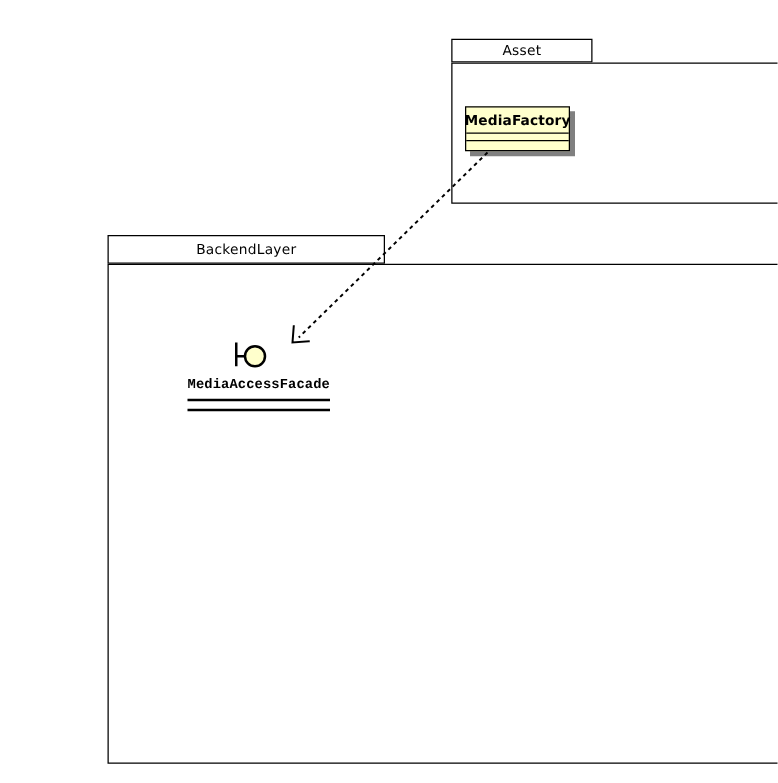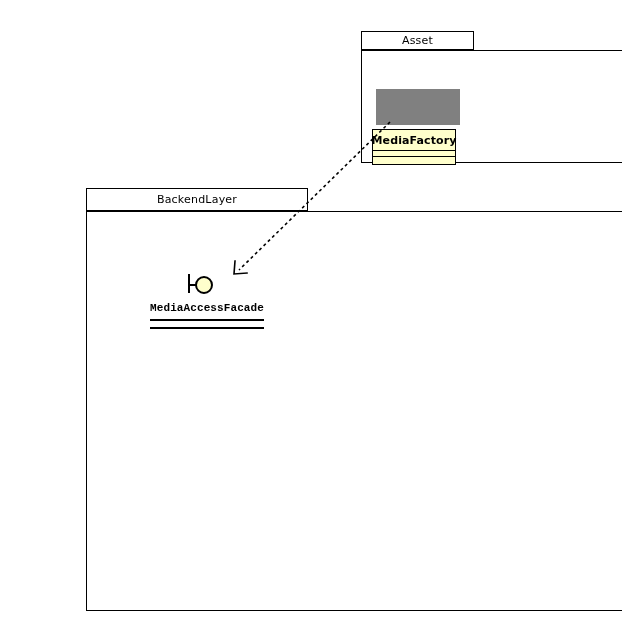--- a/index.html
+++ b/index.html
@@ -68,21 +68,20 @@
     left: 0;
     top: 0;
     width: 100%;
     height: 100%;
     box-sizing: border-box;
     border: 1px solid #000000;
     background: #ffffcc;
     z-index: 2;
     display: flex;
     flex-direction: column;
-    margin-top: 44px;
   }
   .uml-class-name {
     box-sizing: border-box;
     height: 21px;
     border-bottom: 1px solid #000000;
     display: flex;
     align-items: center;
     justify-content: center;
     font-size: 11px;
     font-weight: bold;

